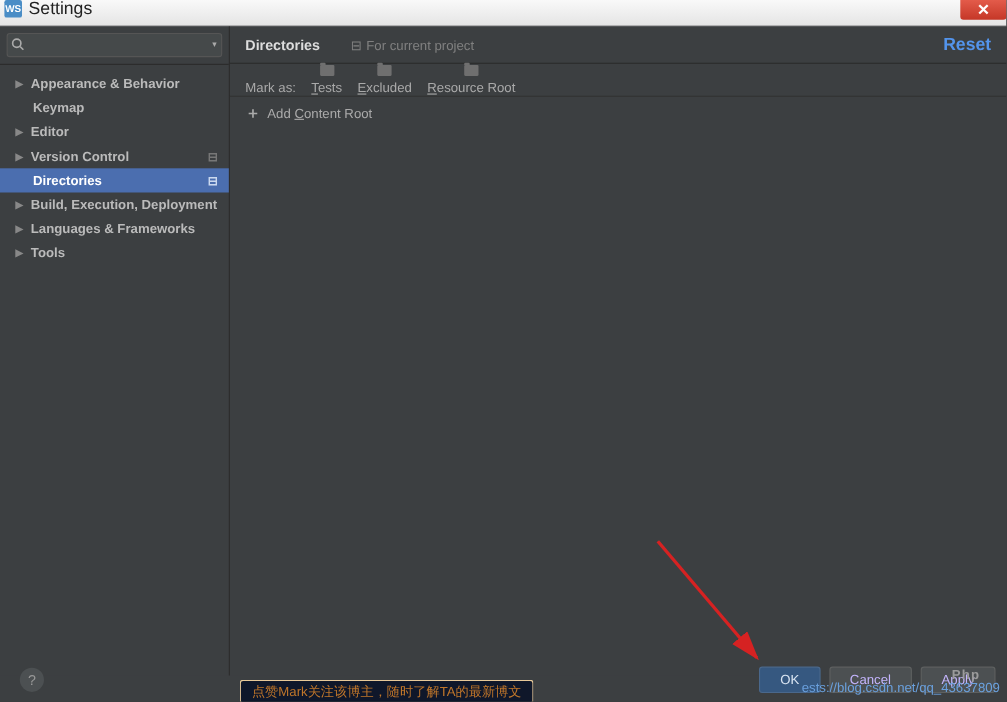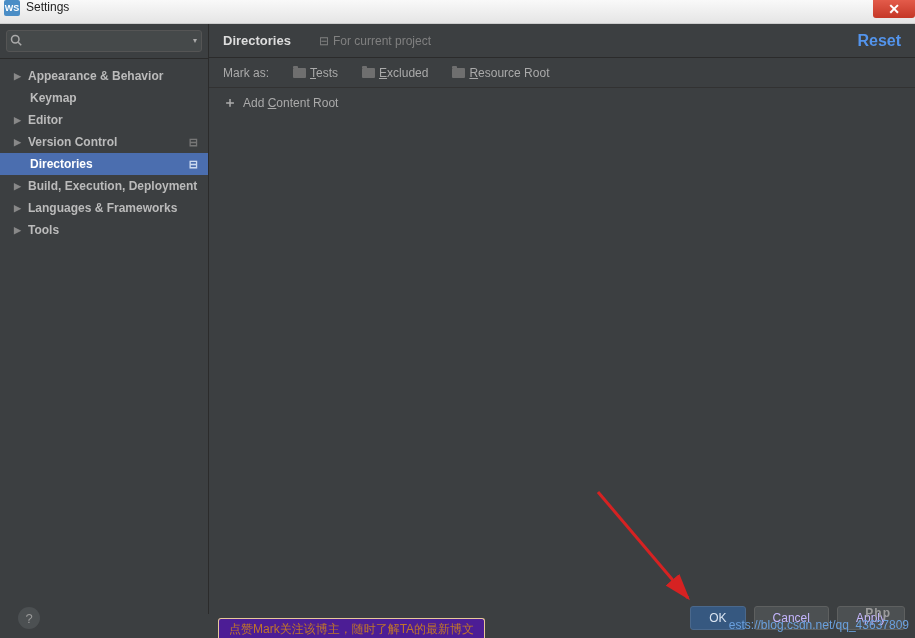--- a/index.html
+++ b/index.html
@@ -1,20 +1,20 @@
 <!DOCTYPE html>
 <html><head>
   <meta charset="utf-8">
   <style>
     * { margin: 0; padding: 0; box-sizing: border-box; font-family: -apple-system, "Segoe UI", Arial, sans-serif; }
     body { width: 915px; height: 638px; background: #3c3f41; color: #bbbbbb; overflow: hidden; position: relative; }
     
     .titlebar { height: 24px; background: linear-gradient(#f9f9f9, #e5e5e5); display: flex; align-items: flex-start; padding-left: 4px; border-bottom: 1px solid #ccc; }
     .titlebar-icon { width: 16px; height: 16px; background: #4a8dc6; color: #fff; font-size: 9px; font-weight: bold; display: flex; align-items: center; justify-content: center; border-radius: 2px; margin-right: 6px; }
-    .titlebar-text { color: #222; font-size: 12px; }
+    .titlebar-text { color: #222; font-size: 16px; }
     .titlebar-close { position: absolute; right: 0; top: 0; width: 42px; height: 18px; background: linear-gradient(#e35b4a, #c53727); color: #fff; display: flex; align-items: center; justify-content: center; border-bottom-left-radius: 3px; border-bottom-right-radius: 3px; font-size: 14px; font-weight: bold; }
     
     .main { display: flex; height: 590px; }
     
     .sidebar { width: 209px; background: #3c3f41; border-right: 1px solid #2b2b2b; display: flex; flex-direction: column; }
     .search-row { padding: 6px; border-bottom: 1px solid #2b2b2b; }
     .search-input { width: 100%; height: 22px; background: #45494a; border: 1px solid #555; border-radius: 3px; color: #bbb; padding: 0 20px 0 18px; font-size: 12px; }
     .search-wrap { position: relative; }
     .search-icon { position: absolute; left: 4px; top: 4px; color: #aaa; font-size: 12px; }
     .search-dd { position: absolute; right: 5px; top: 6px; color: #aaa; font-size: 8px; }
@@ -25,43 +25,43 @@
     .tree-item.selected { background: #4b6eaf; color: #fff; }
     .tree-arrow { width: 10px; font-size: 9px; color: #888; margin-right: 4px; }
     .tree-badge { position: absolute; right: 10px; font-size: 11px; color: #777; }
     
     .content { flex: 1; background: #3c3f41; display: flex; flex-direction: column; }
     .content-header { display: flex; align-items: center; height: 34px; padding: 0 14px; border-bottom: 1px solid #2b2b2b; }
     .content-title { font-size: 13px; font-weight: bold; color: #ddd; }
     .content-subtitle { margin-left: 28px; font-size: 12px; color: #808080; display: flex; align-items: center; gap: 4px; }
     .reset-link { margin-left: auto; color: #5394ec; font-size: 16px; cursor: pointer; font-weight: bold; }
     
-    .mark-row { display: flex; align-items: center; height: 30px; padding: 0 14px; gap: 24px; font-size: 12px; border-bottom: 1px solid #323232; }
+    .mark-row { display: flex; align-items: flex-end; height: 30px; padding: 0 14px; gap: 14px; font-size: 12px; border-bottom: 1px solid #323232; }
     .mark-label { color: #aaa; }
-    .mark-item { display: flex; align-items: center; gap: 4px; color: #aaa; cursor: pointer; }
+    .mark-item { display: flex; align-items: center; gap: 4px; color: #aaa; cursor: pointer; flex-direction: column; }
     .folder-icon { width: 13px; height: 10px; background: #6f6f6f; border-radius: 1px; position: relative; }
     .folder-icon::before { content: ""; position: absolute; top: -2px; left: 0; width: 5px; height: 2px; background: #6f6f6f; border-radius: 1px 1px 0 0; }
     
     .add-row { display: flex; align-items: center; height: 30px; padding: 0 14px; gap: 6px; font-size: 12px; color: #aaa; cursor: pointer; }
     .plus { font-size: 14px; color: #aaa; font-weight: bold; }
     
     .underline { text-decoration: underline; }
     
     .footer { position: absolute; bottom: 0; left: 0; right: 0; height: 40px; display: flex; align-items: center; padding: 0 10px; }
     .help-btn { width: 22px; height: 22px; border-radius: 50%; background: #4c5052; color: #999; display: flex; align-items: center; justify-content: center; font-size: 13px; cursor: pointer; margin-left: 8px; }
     .btn { height: 24px; padding: 0 18px; background: #4c5052; border: 1px solid #5e6060; color: #c4b5fd; font-size: 12px; margin-left: 8px; cursor: pointer; border-radius: 3px; }
     .btn.primary { background: #365880; border-color: #4a688c; color: #d9e4f1; }
     .footer-right { margin-left: auto; display: flex; align-items: flex-end; }
     
     .watermark { position: absolute; right: 6px; bottom: 6px; font-size: 12px; color: #6aa0dd; }
     .php-badge { position: absolute; right: 24px; bottom: 18px; font-size: 12px; color: #9b9b9b; font-weight: bold; letter-spacing: 1px; }
     
     .arrow-overlay { position: absolute; pointer-events: none; }
     
-    .bottom-banner { position: absolute; bottom: 0; left: 218px; height: 20px; background: #4c1d95; border: 1px solid #e8c999; border-bottom: none; padding: 2px 10px 0 10px; font-size: 12px; color: #c0762a; border-radius: 3px 3px 0 0; }
+    .bottom-banner { position: absolute; bottom: 0; left: 218px; height: 20px; background: #0f172a; border: 1px solid #e8c999; border-bottom: none; padding: 2px 10px 0 10px; font-size: 12px; color: #c0762a; border-radius: 3px 3px 0 0; }
   </style>
 </head>
 <body>
 
 <div class="titlebar">
   <div class="titlebar-icon">WS</div>
   <div class="titlebar-text">Settings</div>
   <div class="titlebar-close">✕</div>
 </div>
 

